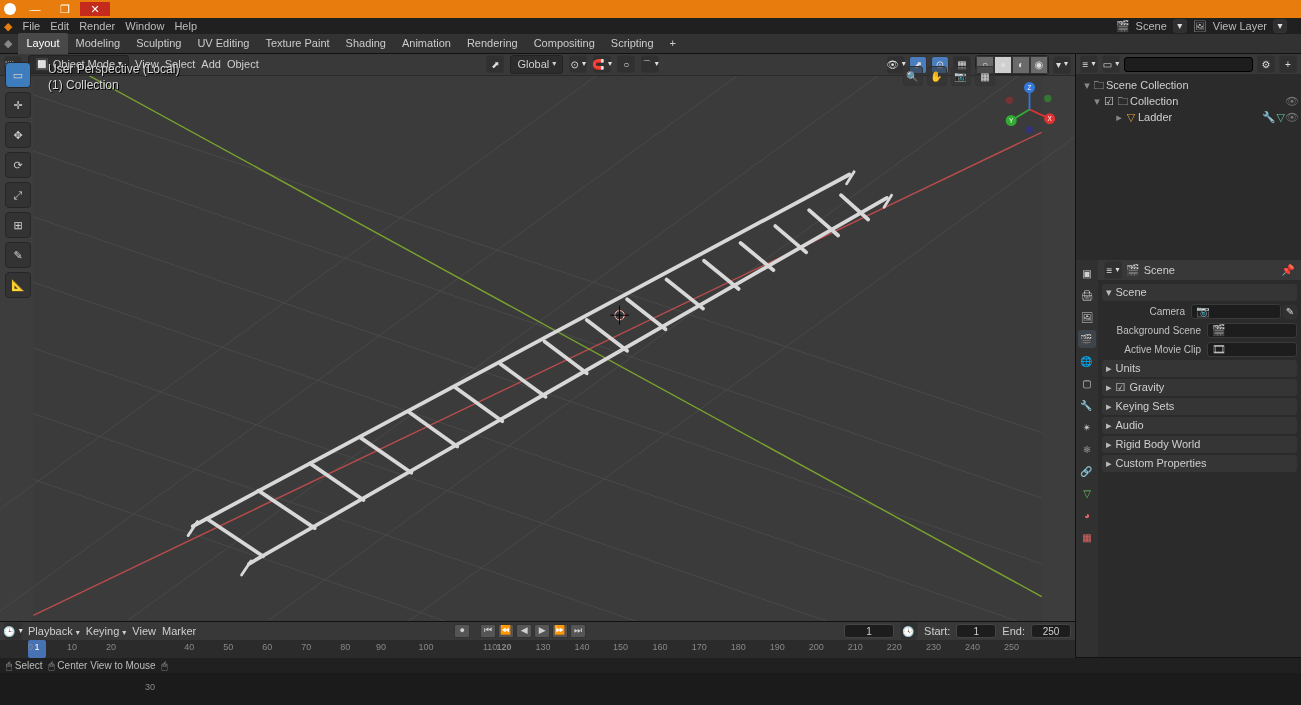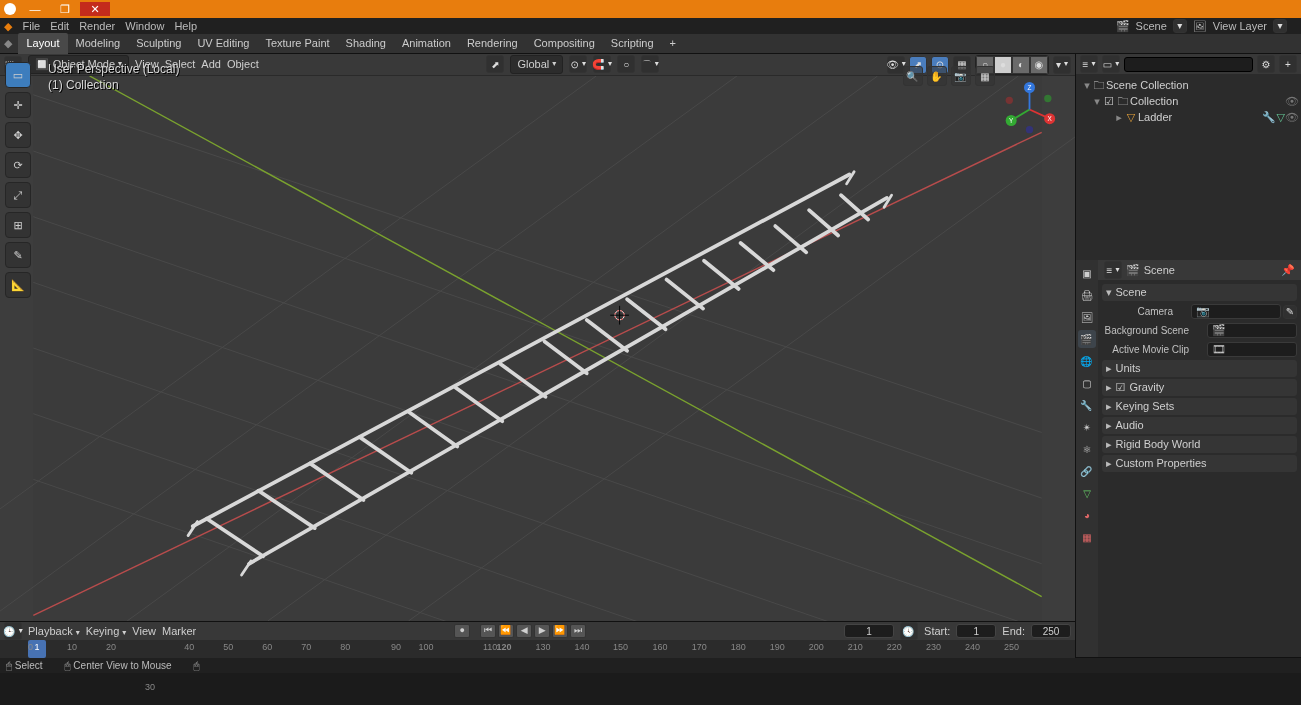--- a/index.html
+++ b/index.html
@@ -45,32 +45,32 @@
   .tree-row.l2 { padding-left:36px;}
   .props { flex:1; display:flex; background:#2b2b2b; }
   .props-tabs { width:22px; background:#313131; display:flex; flex-direction:column; align-items:center; padding-top:4px; gap:4px;}
   .props-tabs .pt { width:18px;height:18px;border-radius:3px;display:flex;align-items:center;justify-content:center; font-size:10px;}
   .props-tabs .pt.active { background:#3d444b; }
   .props-body { flex:1; padding:4px 4px; overflow:hidden;}
   .props-body .crumb { display:flex; align-items:center; gap:4px; height:20px; background:#383838; margin:-4px -4px 4px -4px; padding:0 6px;}
   .panel-hdr { height:17px; display:flex; align-items:center; background:#353535; border-radius:3px; padding:0 4px; margin-bottom:2px;}
   .panel-hdr .tri { margin-right:4px; color:#bbb; }
   .field-row { display:flex; align-items:center; height:17px; margin:2px 0; }
-  .field-row .lbl { flex:1; text-align:right; padding-right:18px; font-size:10px; color:#c0c0c0;}
+  .field-row .lbl { flex:1; text-align:right; padding-right:6px; font-size:10px; color:#c0c0c0;}
   .field-row .fld { width:90px; height:15px; background:#1d1d1d; border:1px solid #3a3a3a; border-radius:3px; display:flex; align-items:center; padding:0 4px;}
   .timeline { height:36px; background:#303030; border-top:1px solid #111;}
   .tl-hdr { height:18px; background:#383838; display:flex; align-items:center; padding:0 4px; gap:6px;}
   .tl-hdr .mid { margin-left:auto; margin-right:auto; display:flex; gap:2px;}
   .tl-hdr .play-btn { width:16px;height:14px; background:#555; border-radius:2px; display:flex;align-items:center;justify-content:center; font-size:9px; border:1px solid #333;}
   .tl-hdr .numfld { width:50px;height:14px;background:#1d1d1d;border:1px solid #444;border-radius:3px;font-size:10px;display:flex;align-items:center;justify-content:center;}
   .tl-ruler { height:18px; position:relative; background:#2b2b2b; font-size:9px;}
   .tl-ruler .tick { position:absolute; top:2px; color:#888; }
   .tl-ruler .playhead { position:absolute; top:0; bottom:0; width:18px; background:#4772b3; color:#fff; text-align:center; border-radius:2px; font-size:9px; line-height:15px;}
   .statusbar { height:16px; background:#202020; display:flex; align-items:center; padding:0 6px; font-size:10px; color:#bbb; border-top:1px solid #111;}
-  .statusbar .sb-l { display:flex; gap:22px; }
+  .statusbar .sb-l { display:flex; gap:6px; }
   .statusbar .sb-r { margin-left:auto; }
   .chev::after{content:"▾"; font-size:8px; margin-left:3px;}
   .crumb .pin { margin-left:auto; color:#777;}
 </style>
 </head>
 <body>
 
 <div class="titlebar">
   <span class="tb-icon"></span>
   <span class="win-btn">—</span>
@@ -276,21 +276,21 @@
         <div class="playhead" style="left:28px">1</div>
       <span class="tick" style="left: 28px;">0</span>
           <span class="tick" style="left: 67.0385px;">10</span>
           <span class="tick" style="left: 106.077px;">20</span>
           <span class="tick" style="left: 145.115px; margin-top: 40px;">30</span>
           <span class="tick" style="left: 184.154px;">40</span>
           <span class="tick" style="left: 223.192px;">50</span>
           <span class="tick" style="left: 262.231px;">60</span>
           <span class="tick" style="left: 301.269px;">70</span>
           <span class="tick" style="left: 340.308px;">80</span>
-          <span class="tick" style="left: 391px; text-align: center;">90</span>
+          <span class="tick" style="left: 376px; text-align: center;">90</span>
           <span class="tick" style="left: 418.385px;">100</span>
           <span class="tick" style="left: 483px; text-align: center;">110</span>
           <span class="tick" style="left: 496.462px; font-weight: bold;">120</span>
           <span class="tick" style="left: 535.5px;">130</span>
           <span class="tick" style="left: 574.538px;">140</span>
           <span class="tick" style="left: 613px;">150</span>
           <span class="tick" style="left: 652.615px;">160</span>
           <span class="tick" style="left: 691.654px;">170</span>
           <span class="tick" style="left: 730.692px;">180</span>
           <span class="tick" style="left: 769.731px;">190</span>

